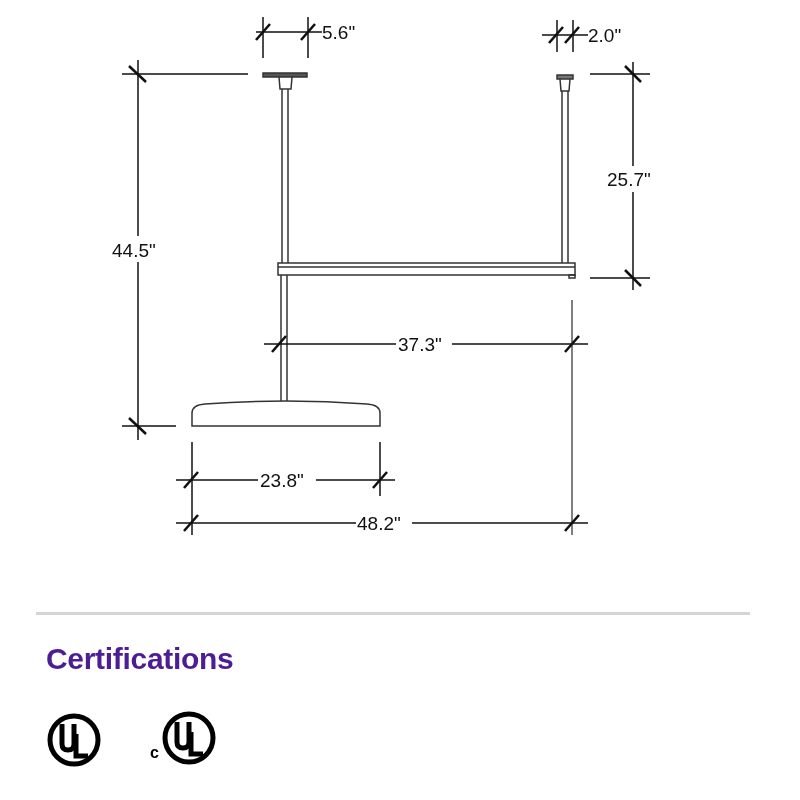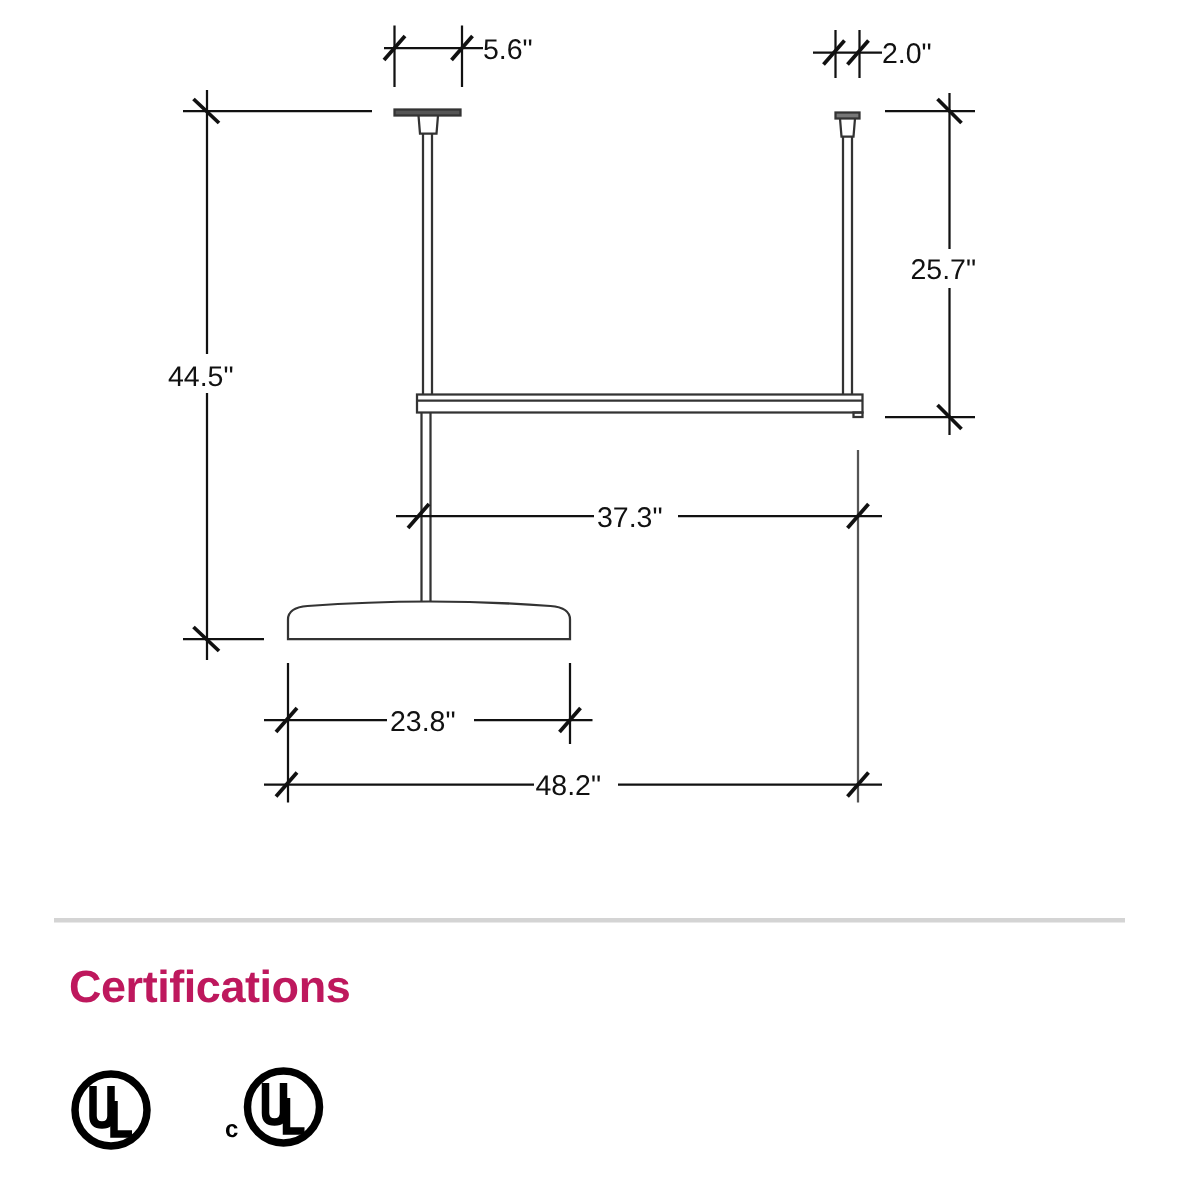--- a/index.html
+++ b/index.html
@@ -2,21 +2,21 @@
 <html><head>
   <meta charset="utf-8">
   <style>
     html, body { margin: 0; padding: 0; background: #ffffff; }
     body { width: 800px; height: 800px; position: relative; overflow: hidden;
            font-family: "Liberation Sans", sans-serif; color: #111; }
     #drawing { position: absolute; left: 0; top: 0; width: 800px; height: 560px; }
     .dim-label { font-family: "Liberation Sans", sans-serif; font-size: 19px; fill: #111; }
     .divider { position: absolute; left: 36px; top: 612px; width: 714px; height: 3px; background: #d4d4d4; }
     .cert-title { position: absolute; left: 46px; top: 642px; font-size: 30px; font-weight: bold;
-                  font-family: "Liberation Sans", sans-serif; color: #be185d; letter-spacing: -0.3px; }
+                  font-family: "Liberation Sans", sans-serif; color: #4c1d95; letter-spacing: -0.3px; }
     .cert-icons { position: absolute; left: 46px; top: 704px; width: 220px; height: 80px; }
   </style>
 </head>
 <body>
 
 <svg id="drawing" viewBox="0 0 800 560" xmlns="http://www.w3.org/2000/svg">
   <g stroke="#111" stroke-width="1.5" fill="none">
 
     <g stroke="#333">
 

